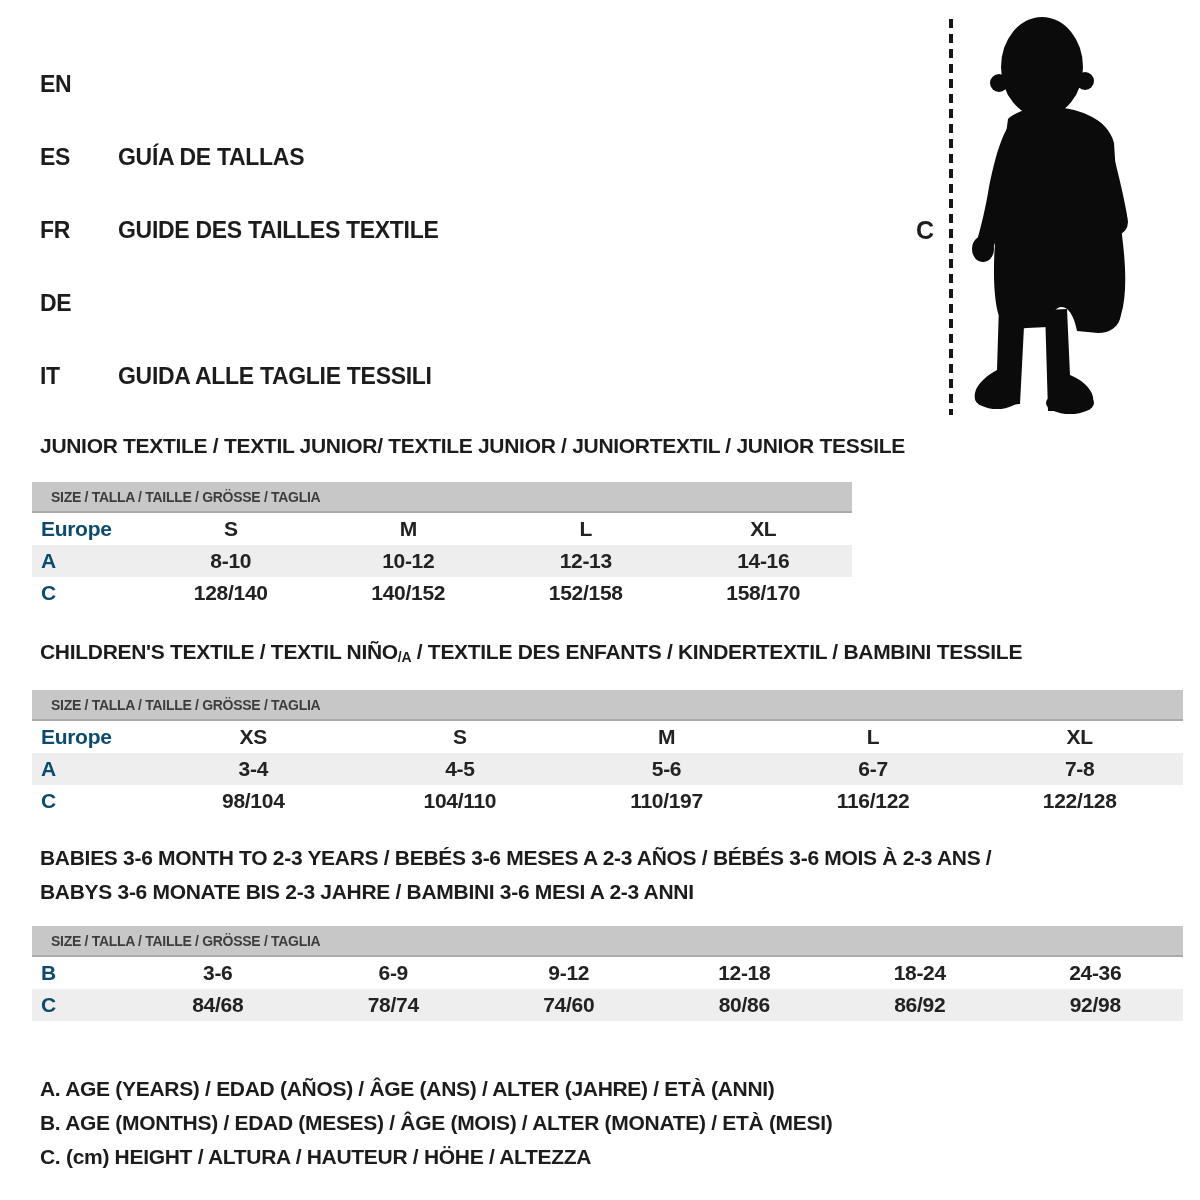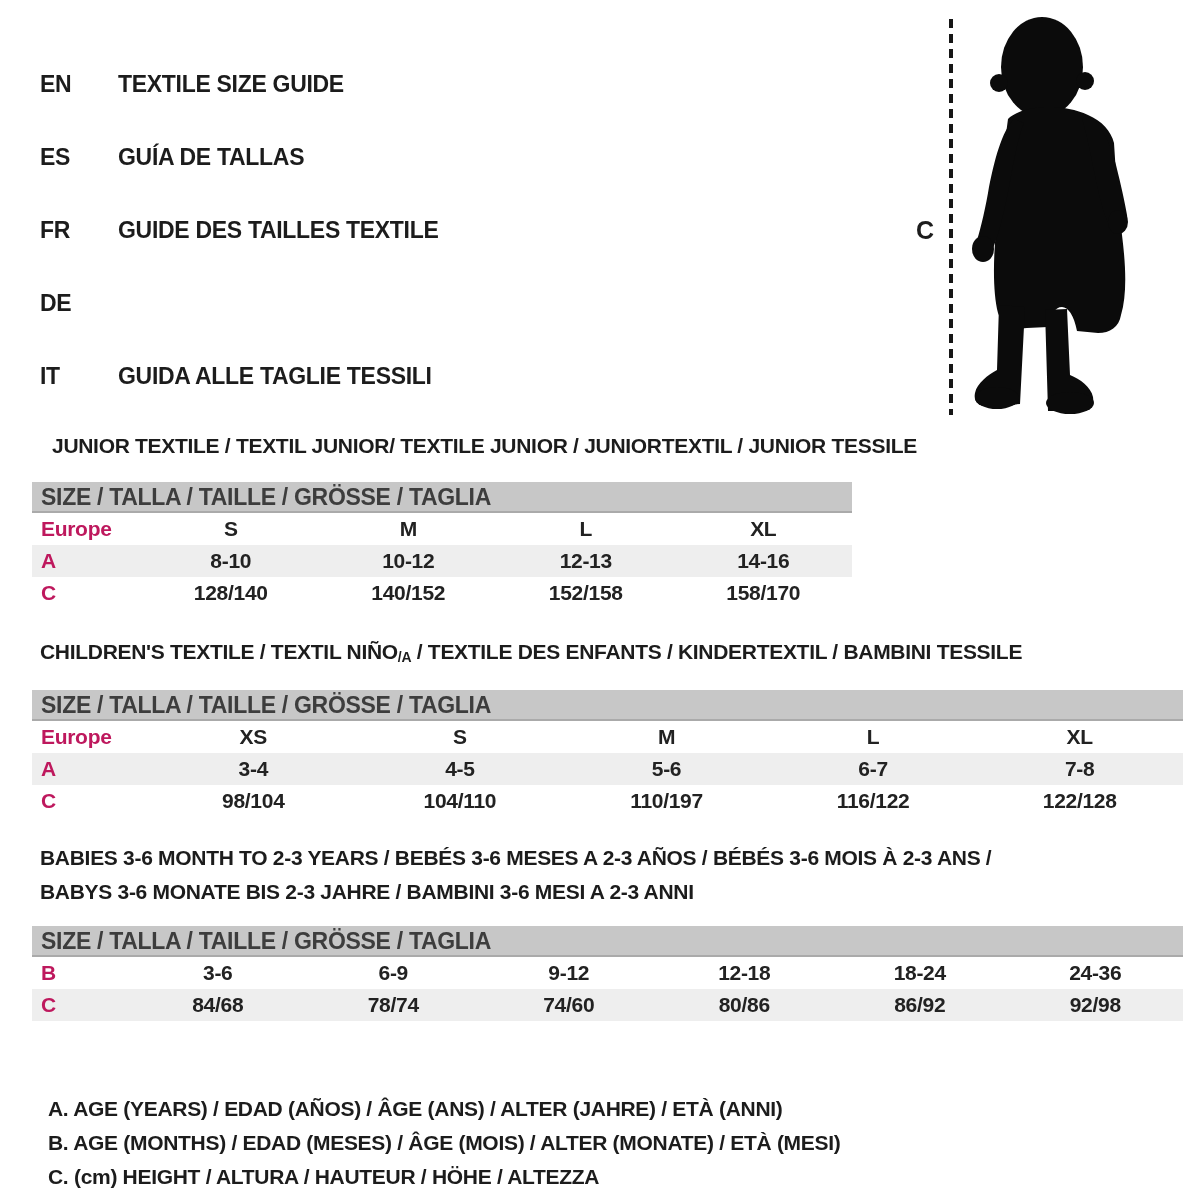--- a/index.html
+++ b/index.html
@@ -21,46 +21,45 @@
   .height-label { position:absolute; left:916px; top:216px; font-size:25px; font-weight:700; }
 
   
   .sec-title { position:absolute; left:40px; font-size:21px; font-weight:700; white-space:nowrap; }
   .ttl-sub { font-size:14px; position:relative; top:3px; font-weight:700; }
 
   
   .size-table { position:absolute; left:32px; }
   .size-bar {
     height:31px; line-height:31px; background:#c7c7c7; color:#3d3d3d;
-    font-size:23px; font-weight:700; padding-left:9px;
+    font-size:14px; font-weight:700; padding-left:19px;
     border-bottom:2px solid #aaaaaa;
   }
   .t-row { display:flex; height:32px; align-items:center; font-size:21px; font-weight:700; }
   .t-row.shaded { background:#eeeeee; }
-  .t-label { padding-left:9px; color:#be185d; }
+  .t-label { padding-left:9px; color:#0c4a6e; }
   .t-cell { flex:1; text-align:center; color:#222; }
   .junior .t-label { width:110px; }
   .children .t-label { width:118px; }
   .babies .t-label { width:98px; }
   .w-junior { width:820px; }
   .w-wide { width:1151px; }
 
   
-  .footnotes { position:absolute; left:48px; top:1072px;margin-top:20px; }
+  .footnotes { position:absolute; left:40px; top:1072px; }
   .foot-line { font-size:21px; font-weight:700; line-height:34px; white-space:nowrap; }
 </style>
 </head>
 <body>
 
 <div id="page">
 
   <div class="langs">
     <div class="lang-row">
       <div class="lang-code">EN</div>
-      <div class="lang-label">TEXTILE SIZE GUIDE</div>
     </div>
     <div class="lang-row">
       <div class="lang-code">ES</div>
       <div class="lang-label">GUÍA DE TALLAS</div>
     </div>
     <div class="lang-row">
       <div class="lang-code">FR</div>
       <div class="lang-label">GUIDE DES TAILLES TEXTILE</div>
     </div>
     <div class="lang-row">
@@ -92,21 +91,21 @@
         <path d="M29,290 L27,355 C18,360 7,368 5,378 C3,388 10,392 24,391 L50,389 L55,292 Z"></path>
         <ellipse cx="27" cy="383" rx="22" ry="11"></ellipse>
 
         <path d="M97,294 L100,360 C110,364 121,372 123,382 C125,392 118,396 104,396 L78,396 L75,295 Z"></path>
         <ellipse cx="100" cy="388" rx="24" ry="11"></ellipse>
       </g>
     </svg>
   </div>
   <div class="height-label">C</div>
 
-  <div class="sec-title" style="top:434px;margin-left:12px;">JUNIOR TEXTILE / TEXTIL JUNIOR/ TEXTILE JUNIOR / JUNIORTEXTIL / JUNIOR TESSILE</div>
+  <div class="sec-title" style="top:434px;">JUNIOR TEXTILE / TEXTIL JUNIOR/ TEXTILE JUNIOR / JUNIORTEXTIL / JUNIOR TESSILE</div>
   <div class="size-table junior w-junior" style="top:482px;">
     <div class="size-bar">SIZE / TALLA / TAILLE / GRÖSSE / TAGLIA</div>
     <div class="t-row">
       <div class="t-label">Europe</div>
       <div class="t-cell">S</div>
       <div class="t-cell">M</div>
       <div class="t-cell">L</div>
       <div class="t-cell">XL</div>
     </div>
     <div class="t-row shaded">

